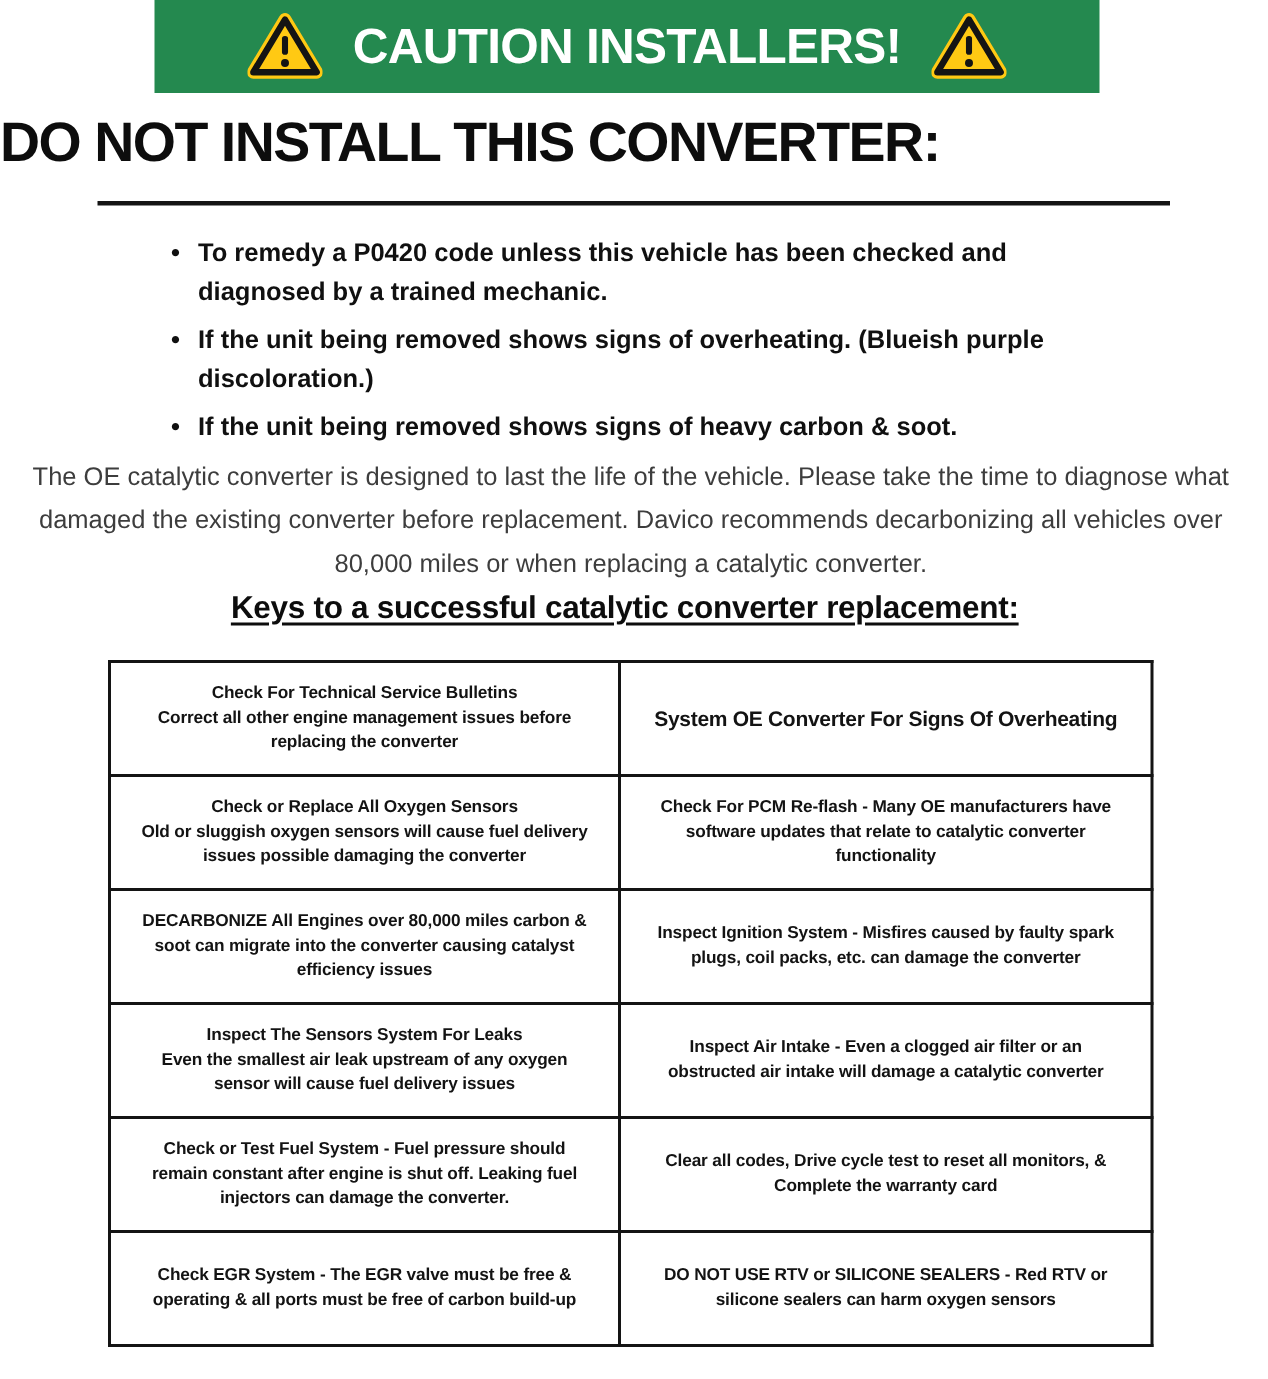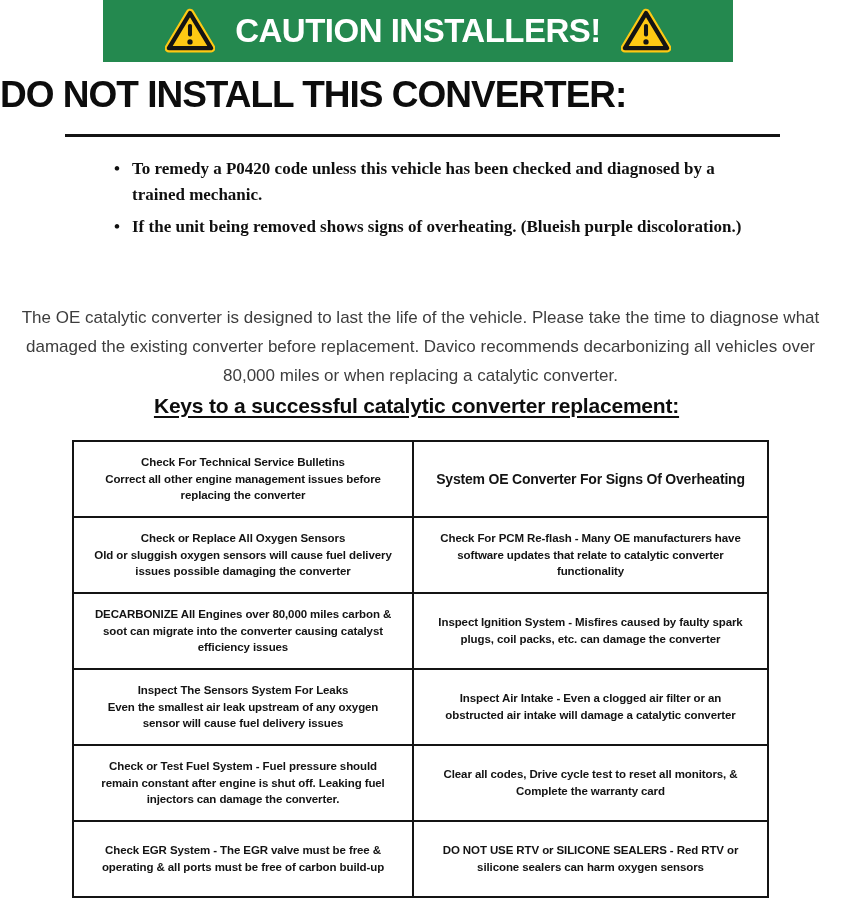--- a/index.html
+++ b/index.html
@@ -44,21 +44,20 @@
   .warnings {
     position: absolute; top: 156px; left: 112px; right: 95px;
     list-style: none;
   }
   .warnings li {
     position: relative;
     padding-left: 20px;
     font-size: 17px; font-weight: bold; color: #101010;
     line-height: 26px;
     margin-bottom: 6px;
-    font-family: Liberation Serif, serif;
   }
   .warnings li::before {
     content: "•";
     position: absolute; left: 2px; top: 0;
     font-size: 17px;
   }
 
   
   .intro {
     position: absolute; top: 303px; left: 12px; right: 16px;
@@ -120,20 +119,21 @@
     </svg>
   </div>
 
   <div class="headline">DO NOT INSTALL THIS CONVERTER:</div>
 
   <div class="divider"></div>
 
   <ul class="warnings">
     <li>To remedy a P0420 code unless this vehicle has been checked and diagnosed by a trained mechanic.</li>
     <li>If the unit being removed shows signs of overheating. (Blueish purple discoloration.)</li>
+    <li>If the unit being removed shows signs of heavy carbon &amp; soot.</li>
   </ul>
 
   <p class="intro">The OE catalytic converter is designed to last the life of the vehicle. Please take the time to diagnose what damaged the existing converter before replacement. Davico recommends decarbonizing all vehicles over 80,000 miles or when replacing a catalytic converter.</p>
 
   <div class="keys-heading">Keys to a successful catalytic converter replacement:</div>
 
   <table class="checklist">
     <colgroup>
         <col class="left">
         <col class="right">

